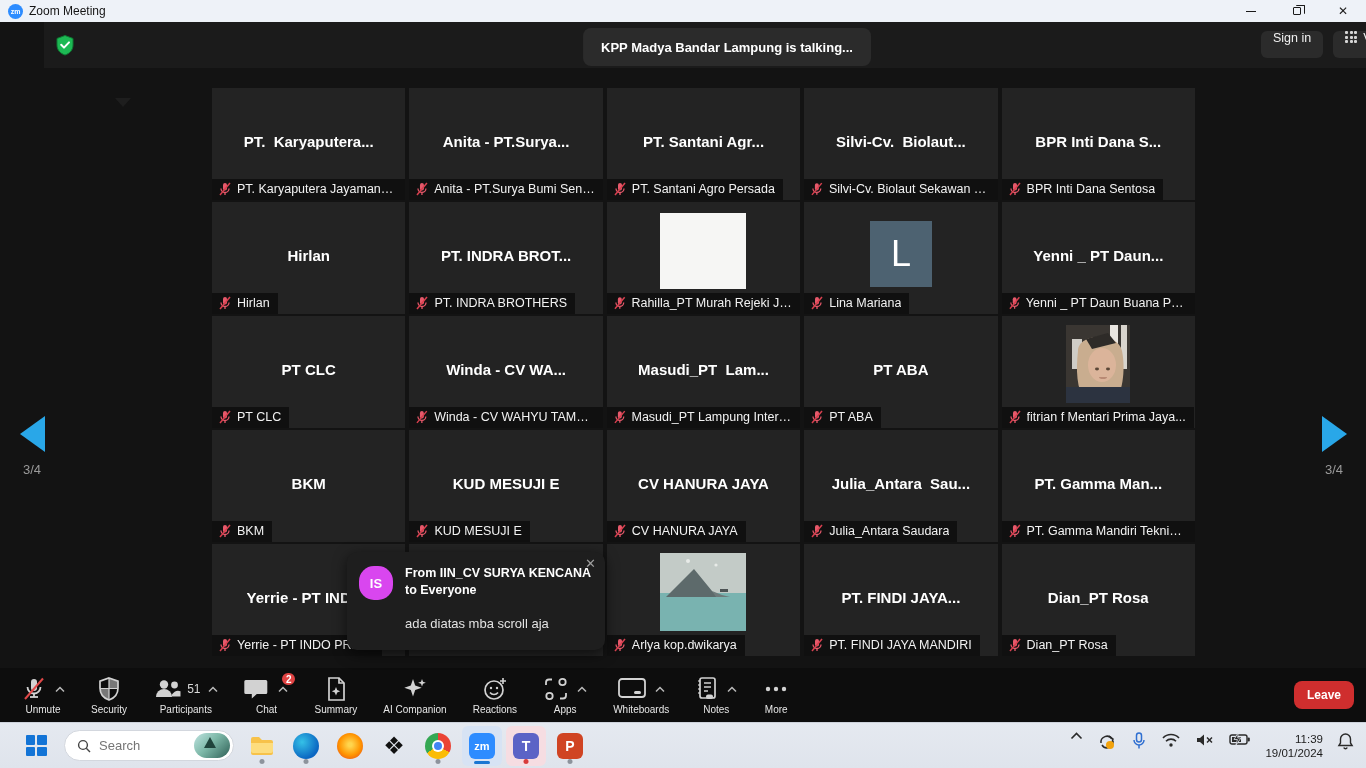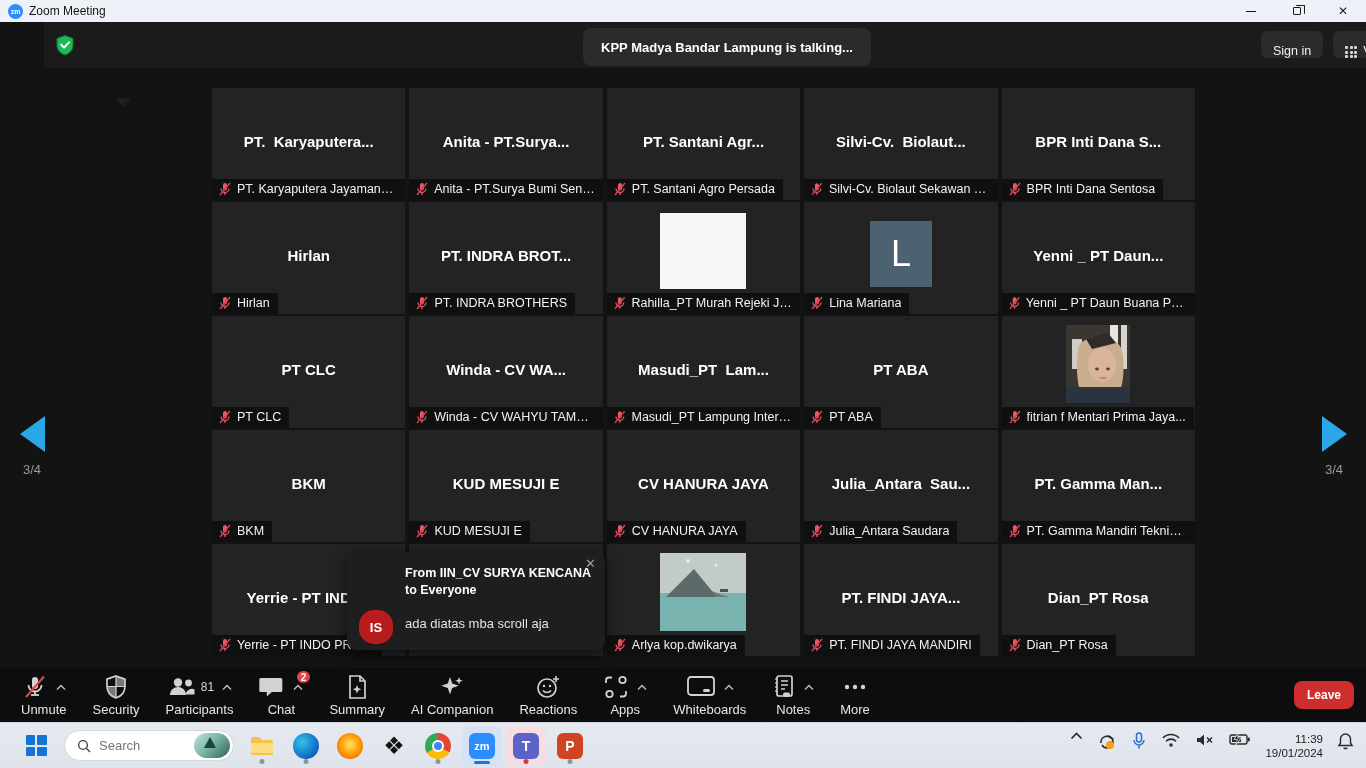--- a/index.html
+++ b/index.html
@@ -22,21 +22,21 @@
   .win-close-glyph { font-size:12px; line-height:1; }
 
   
   .meet-topbar { position:absolute; left:0; top:22px; width:1366px; height:46px; background:#1b1b1b;margin-left:44px; }
   .shield-wrap { position:absolute; left:10px; top:12px; width:22px; height:22px; }
   .talking-pill { position:absolute; left:50%; top:6px; transform:translateX(-50%);
     background:#2b2b2b; border-radius:8px; height:38px; padding:0 18px;
     display:flex; align-items:center; color:#fff; font-size:13px; font-weight:bold; white-space:nowrap; }
   .topbar-right { position:absolute; right:8px; top:9px; display:flex; gap:10px; }
   .topbar-btn { background:#2b2b2b; border-radius:6px; height:27px; padding:0 12px;
-    display:flex; align-items:flex-end; gap:6px; color:#f0f0f0; font-size:12.5px; }
+    display:flex; align-items:flex-start; gap:6px; color:#f0f0f0; font-size:12.5px; }
   .grid-icon { width:12px; height:12px; display:grid; grid-template-columns:repeat(3,1fr); gap:1.5px; }
   .grid-icon i { background:#d6d6d6; border-radius:1px; }
 
   
   .stage { position:absolute; left:0; top:68px; width:1366px; height:600px; background:#131313; }
   .tiles { position:absolute; left:190px; top:20px; width:1005px; height:568px;
     display:grid; grid-template-columns:repeat(5,1fr); grid-template-rows:repeat(5,1fr); gap:2px 4px;padding-left:22px; }
   .tile { position:relative; background:#232323; overflow:hidden; }
   .tile-center-name { position:absolute; left:50%; top:47%; transform:translate(-50%,-50%);
     color:#fff; font-size:15px; font-weight:bold; white-space:pre; max-width:96%; overflow:hidden; }
@@ -59,34 +59,34 @@
   .arrow-right { width:0; height:0; margin:0 auto; border-top:18px solid transparent;
     border-bottom:18px solid transparent; border-left:25px solid #29a7e8; }
   .page-num { margin-top:10px; color:#9a9a9a; font-size:13px; }
 
   
   .chat-popup { position:absolute; left:347px; top:552px; width:258px; height:98px;
     background:#1e1e1e; border-radius:10px; box-shadow:0 4px 14px rgba(0,0,0,.6); z-index:20; }
   .chat-popup-tail { position:absolute; left:115px; top:98px; width:0; height:0; z-index:21;
     border-left:8px solid transparent; border-right:8px solid transparent; border-top:9px solid #1e1e1e; }
   .cp-avatar { position:absolute; left:12px; top:14px; width:34px; height:34px; border-radius:15px;
-    background:#b91c1c; color:#fff; font-size:13px; font-weight:bold;
-    display:flex; align-items:center; justify-content:center;margin-top:44px; }
+    background:#d946ef; color:#fff; font-size:13px; font-weight:bold;
+    display:flex; align-items:center; justify-content:center; }
   .cp-title { position:absolute; left:58px; top:13px; width:188px; color:#fff;
     font-size:12.5px; font-weight:bold; line-height:17px; }
   .cp-msg { position:absolute; left:58px; top:64px; color:#e3e3e3; font-size:13px; white-space:nowrap; }
   .cp-close { position:absolute; right:9px; top:5px; color:#9f9f9f; font-size:13px; line-height:1; }
 
   
   .toolbar { position:absolute; left:0; top:668px; width:1366px; height:54px; background:#0d0d0d;
     display:flex; align-items:center; padding:0 12px 0 8px; }
   .tb-item { display:flex; flex-direction:column; align-items:center; justify-content:center;
     height:54px; padding:0 13px; position:relative; }
   .tb-iconrow { display:flex; align-items:center; height:28px; position:relative; }
-  .tb-label { font-size:13px; color:#e6e6e6; margin-top:1px; white-space:nowrap; }
+  .tb-label { font-size:10px; color:#e6e6e6; margin-top:1px; white-space:nowrap; }
   .tb-label.green { color:#3cb966; }
   .tb-count { color:#d9d9d9; font-size:12px; margin-left:4px; }
   .tb-chevron { margin-left:8px; display:flex; }
   .tb-badge { position:absolute; top:-4px; right:-9px; min-width:16px; height:16px; border-radius:8px;
     background:#e04343; color:#fff; font-size:10px; font-weight:bold;
     display:flex; align-items:center; justify-content:center; padding:0 4px; border:2px solid #0d0d0d; }
   .share-box { width:26px; height:26px; border-radius:6px; background:#27a455;
     display:flex; align-items:center; justify-content:center; }
   .leave-btn { margin-left:auto; background:#cf2e2e; color:#fff; font-size:12px; font-weight:bold;
     border-radius:8px; padding:7px 13px; }
@@ -603,21 +603,21 @@
     <div class="tb-item">
       <div class="tb-iconrow">
         <span class="icon-inline">
           <svg width="30" height="24" viewBox="0 0 30 24">
             <circle cx="11" cy="7.5" r="4.2" fill="#d2d2d2"></circle>
             <path d="M3 20 a8 8 0 0 1 16 0 z" fill="#d2d2d2"></path>
             <circle cx="21.5" cy="8" r="3.4" fill="#d2d2d2"></circle>
             <path d="M18.5 19.5 a6.5 6.5 0 0 1 9 -5.2 v5.2 z" fill="#d2d2d2"></path>
           </svg>
         </span>
-        <span class="tb-count">81</span>
+        <span class="tb-count">51</span>
         <span class="tb-chevron">
           <svg width="10" height="7" viewBox="0 0 10 7">
             <polyline points="1,5.5 5,1.5 9,5.5" fill="none" stroke="#b9b9b9" stroke-width="1.5"></polyline>
           </svg>
         </span>
       </div>
       <div class="tb-label">Participants</div>
     </div>
     <div class="tb-item">
       <div class="tb-iconrow">

